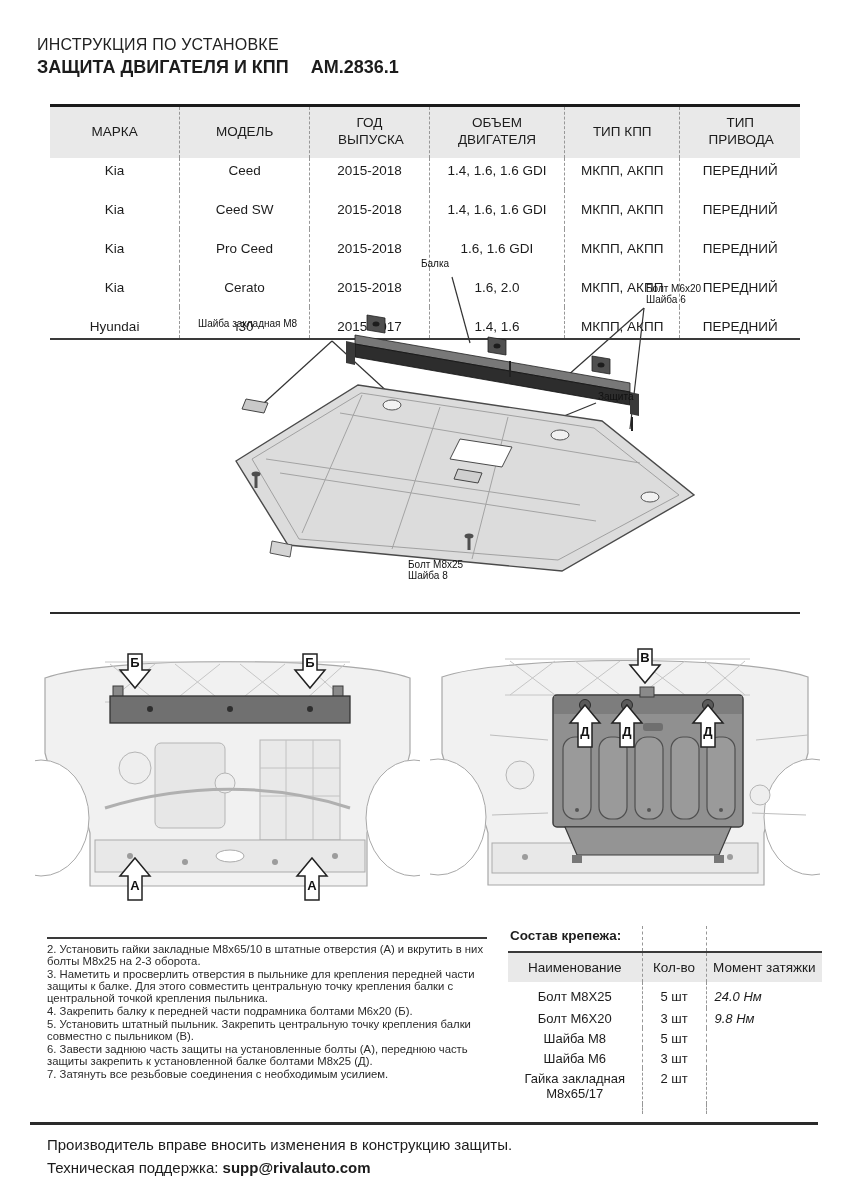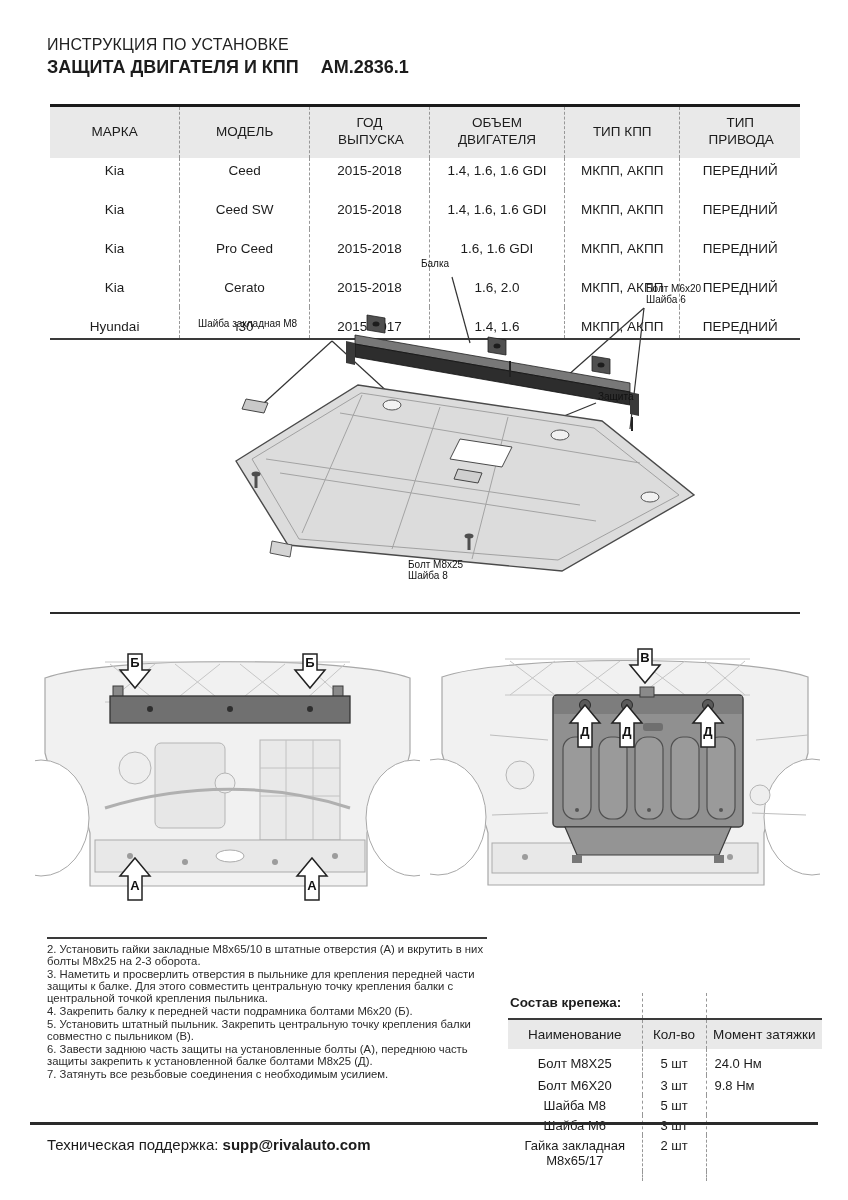--- a/index.html
+++ b/index.html
@@ -1,21 +1,21 @@
 <!DOCTYPE html>
 <html><head>
 <meta charset="utf-8">
 <style>
   * { margin:0; padding:0; box-sizing:border-box; }
   html,body { width:848px; height:1200px; background:#fff;
     font-family:"Liberation Sans", sans-serif; color:#1c1c1c; position:relative; }
   .abs { position:absolute; }
 
   
-  #title-block { left:47px; top:36px; }
+  #title-block { left:37px; top:36px; }
   #title-line1 { font-size:16px; letter-spacing:.2px; color:#222; }
   #title-line2 { font-size:18px; font-weight:bold; margin-top:3px; }
   #part-number { margin-left:22px; }
 
   
   #fit-wrap { left:50px; top:104px; width:750px; }
   table.fit { width:100%; border-collapse:collapse; table-layout:fixed; }
   table.fit th {
     background:#e9e9e9; font-weight:normal; font-size:13.5px; height:52px;
     border-top:3px solid #1a1a1a; text-align:center; vertical-align:middle; line-height:1.25;
@@ -38,30 +38,30 @@
   .marker-letter { position:absolute; font-size:13px; font-weight:bold; color:#111;
     width:16px; text-align:center; }
 
   
   #instructions { left:47px; top:937px; width:440px; }
   #instructions-heading { font-size:15px; font-weight:bold; margin-bottom:7px; }
   #instructions-rule { height:2px; background:#3a3a3a; margin-bottom:5px; }
   .step { font-size:11.3px; line-height:1.06; color:#2b2b2b; margin-bottom:1px; }
 
   
-  #hardware { left:508px; top:993px; width:314px; }
+  #hardware { left:508px; top:926px; width:314px; }
   table.hw { width:100%; border-collapse:collapse; table-layout:fixed; }
   table.hw col.c1 { width:134px; } table.hw col.c2 { width:64px; } table.hw col.c3 { width:116px; }
   table.hw td { font-size:13px; vertical-align:top; }
   table.hw .dash { border-left:1px dashed #979797; }
   tr.hw-title td { font-size:13.5px; font-weight:bold; padding:2px 0 8px 2px; }
   tr.hw-head td { background:#e9e9e9; border-top:2px solid #3a3a3a; font-size:13.5px;
     height:30px; text-align:center; vertical-align:middle; font-weight:normal; }
   tr.hw-row td { padding-top:4px; text-align:center; line-height:1.15; }
-  tr.hw-row td.torque { text-align:left; padding-left:8px; }
+  tr.hw-row td.torque { text-align:left; padding-left:8px;font-style:italic; }
   tr.hw-spacer td { height:10px; }
 
   
   #footer-rule { left:30px; top:1122px; width:788px; height:3px; }
   #footer { left:47px; top:1134px; font-size:15px; line-height:1.5; color:#1c1c1c; }
   #footer b { font-weight:bold; }
 </style>
 </head>
 <body>
 
@@ -364,14 +364,15 @@
       <td></td>
       <td class="dash"></td>
       <td class="dash"></td>
     </tr>
   </tbody>
     </table>
 </div>
 
 <div class="abs rule" id="footer-rule"></div>
 <div class="abs" id="footer">
+  <div>Производитель вправе вносить изменения в конструкцию защиты.</div>
   <div><span>Техническая поддержка: </span><b>supp@rivalauto.com</b></div>
 </div>
 
 </body></html>

